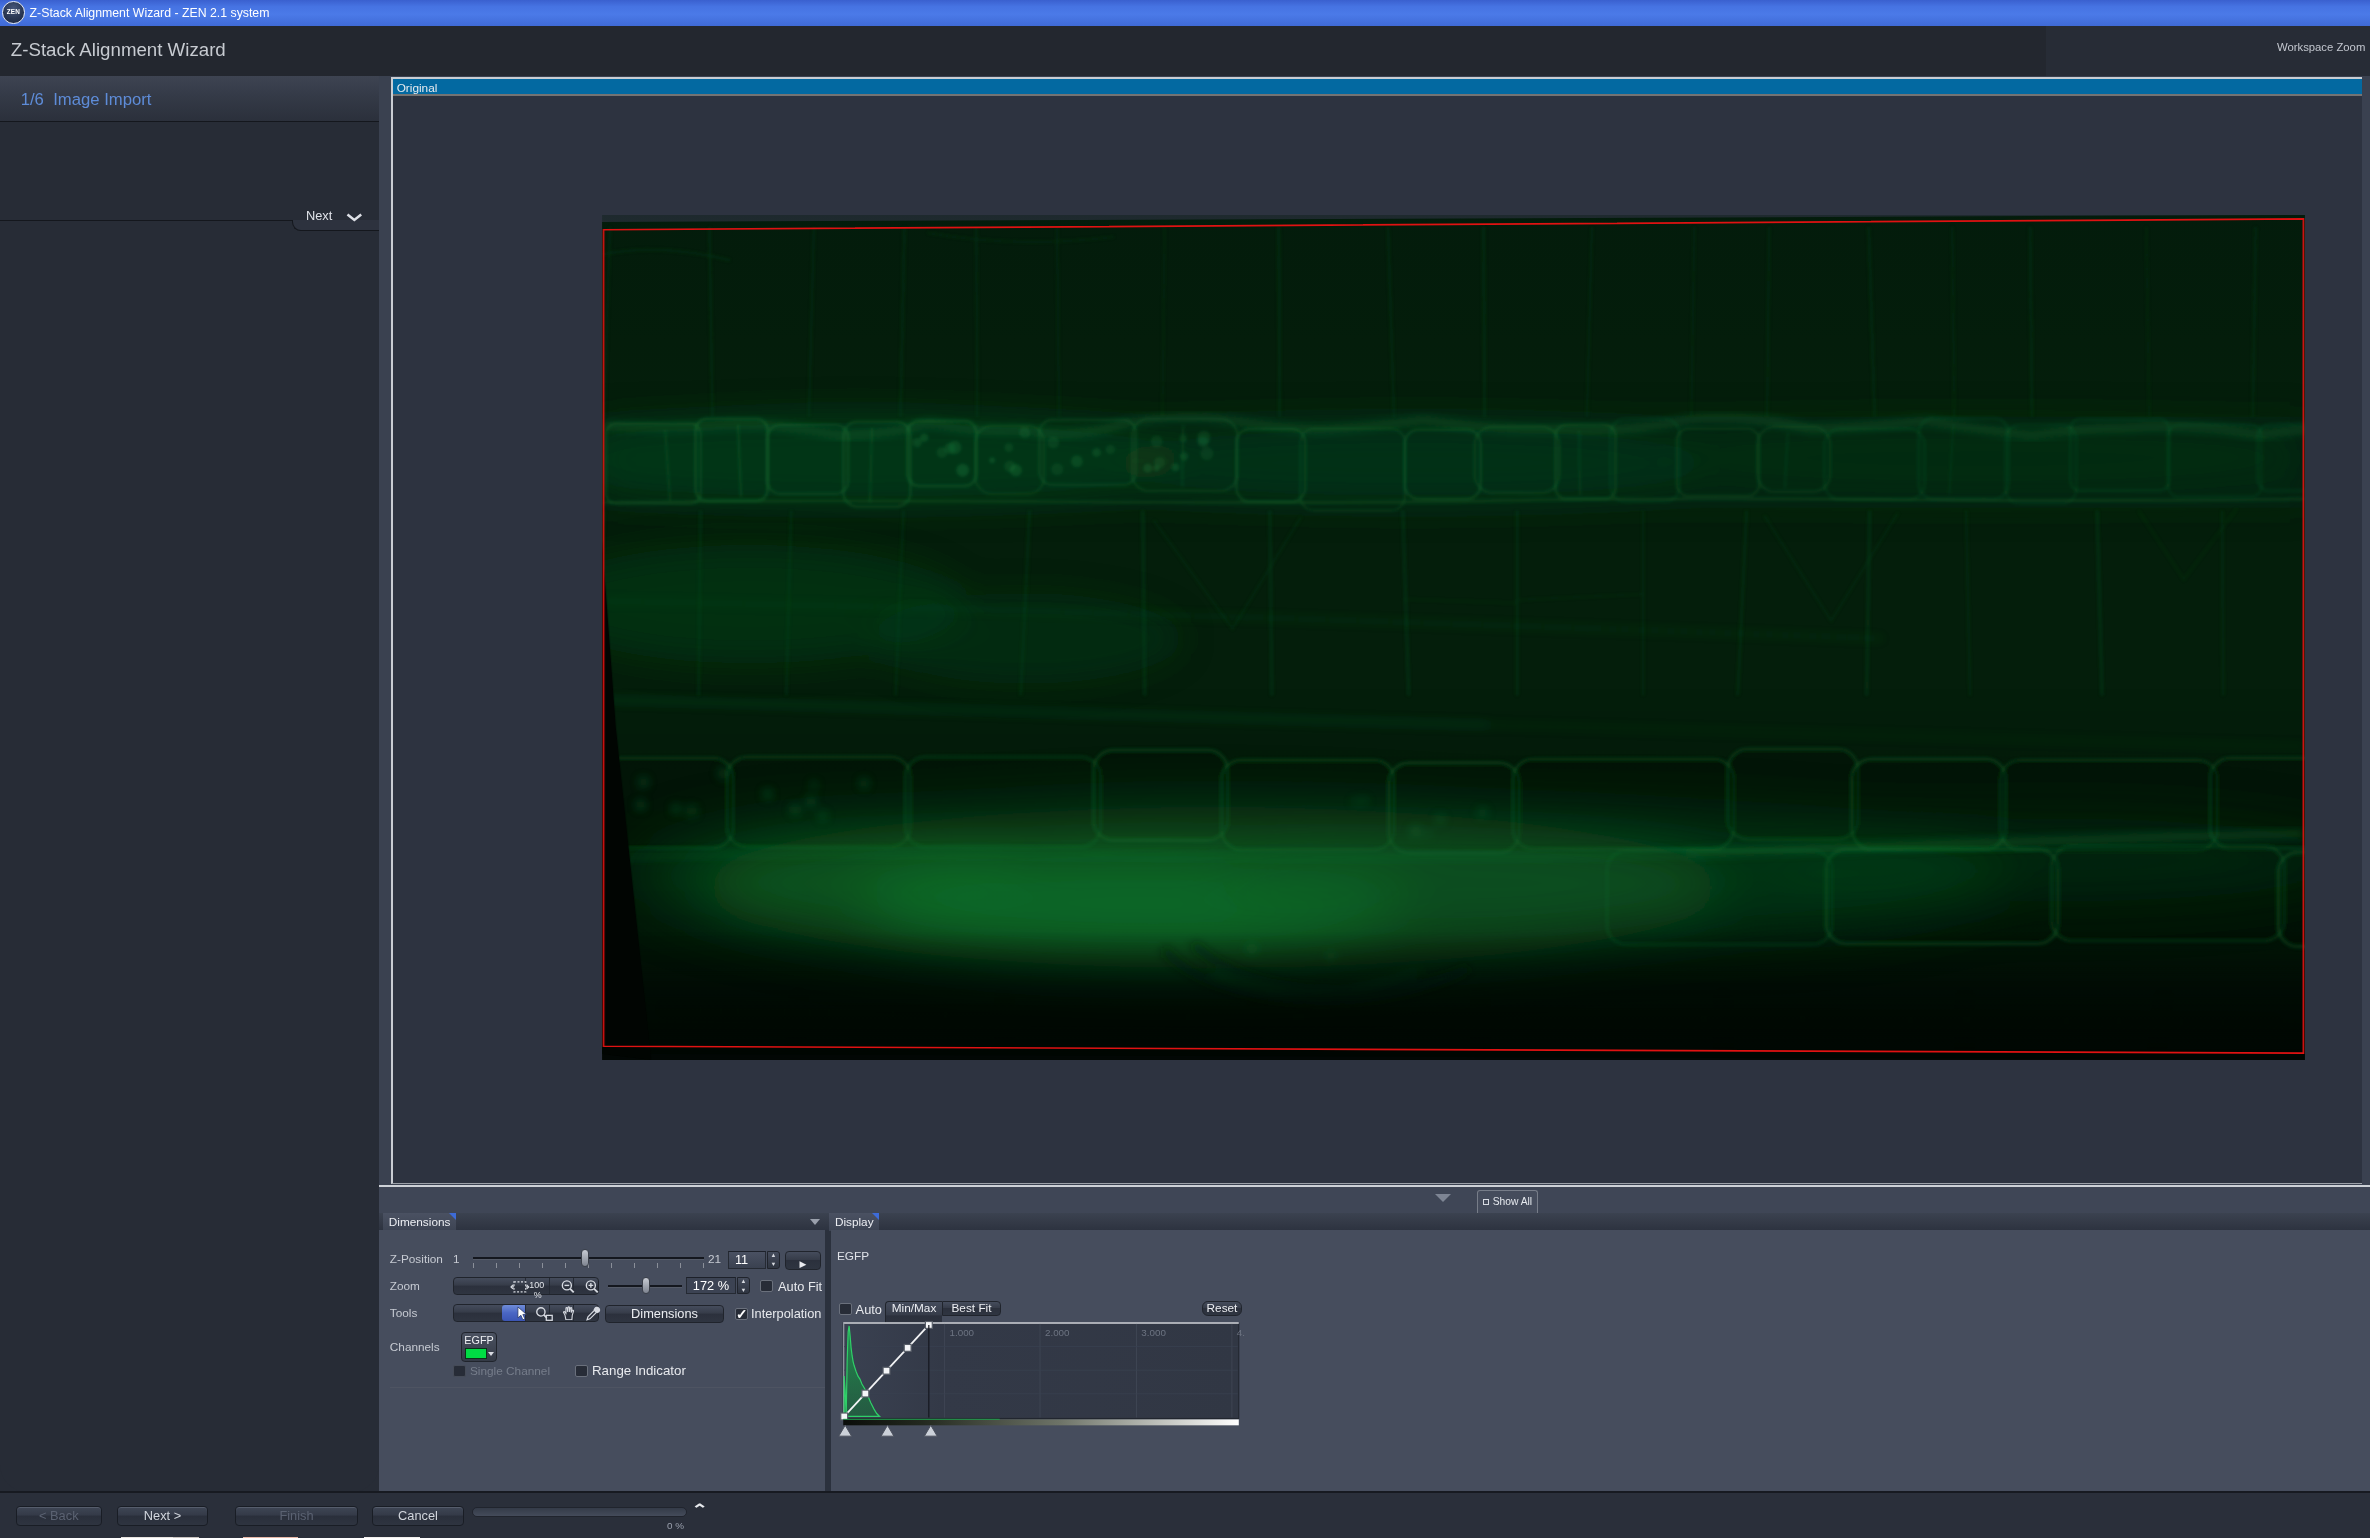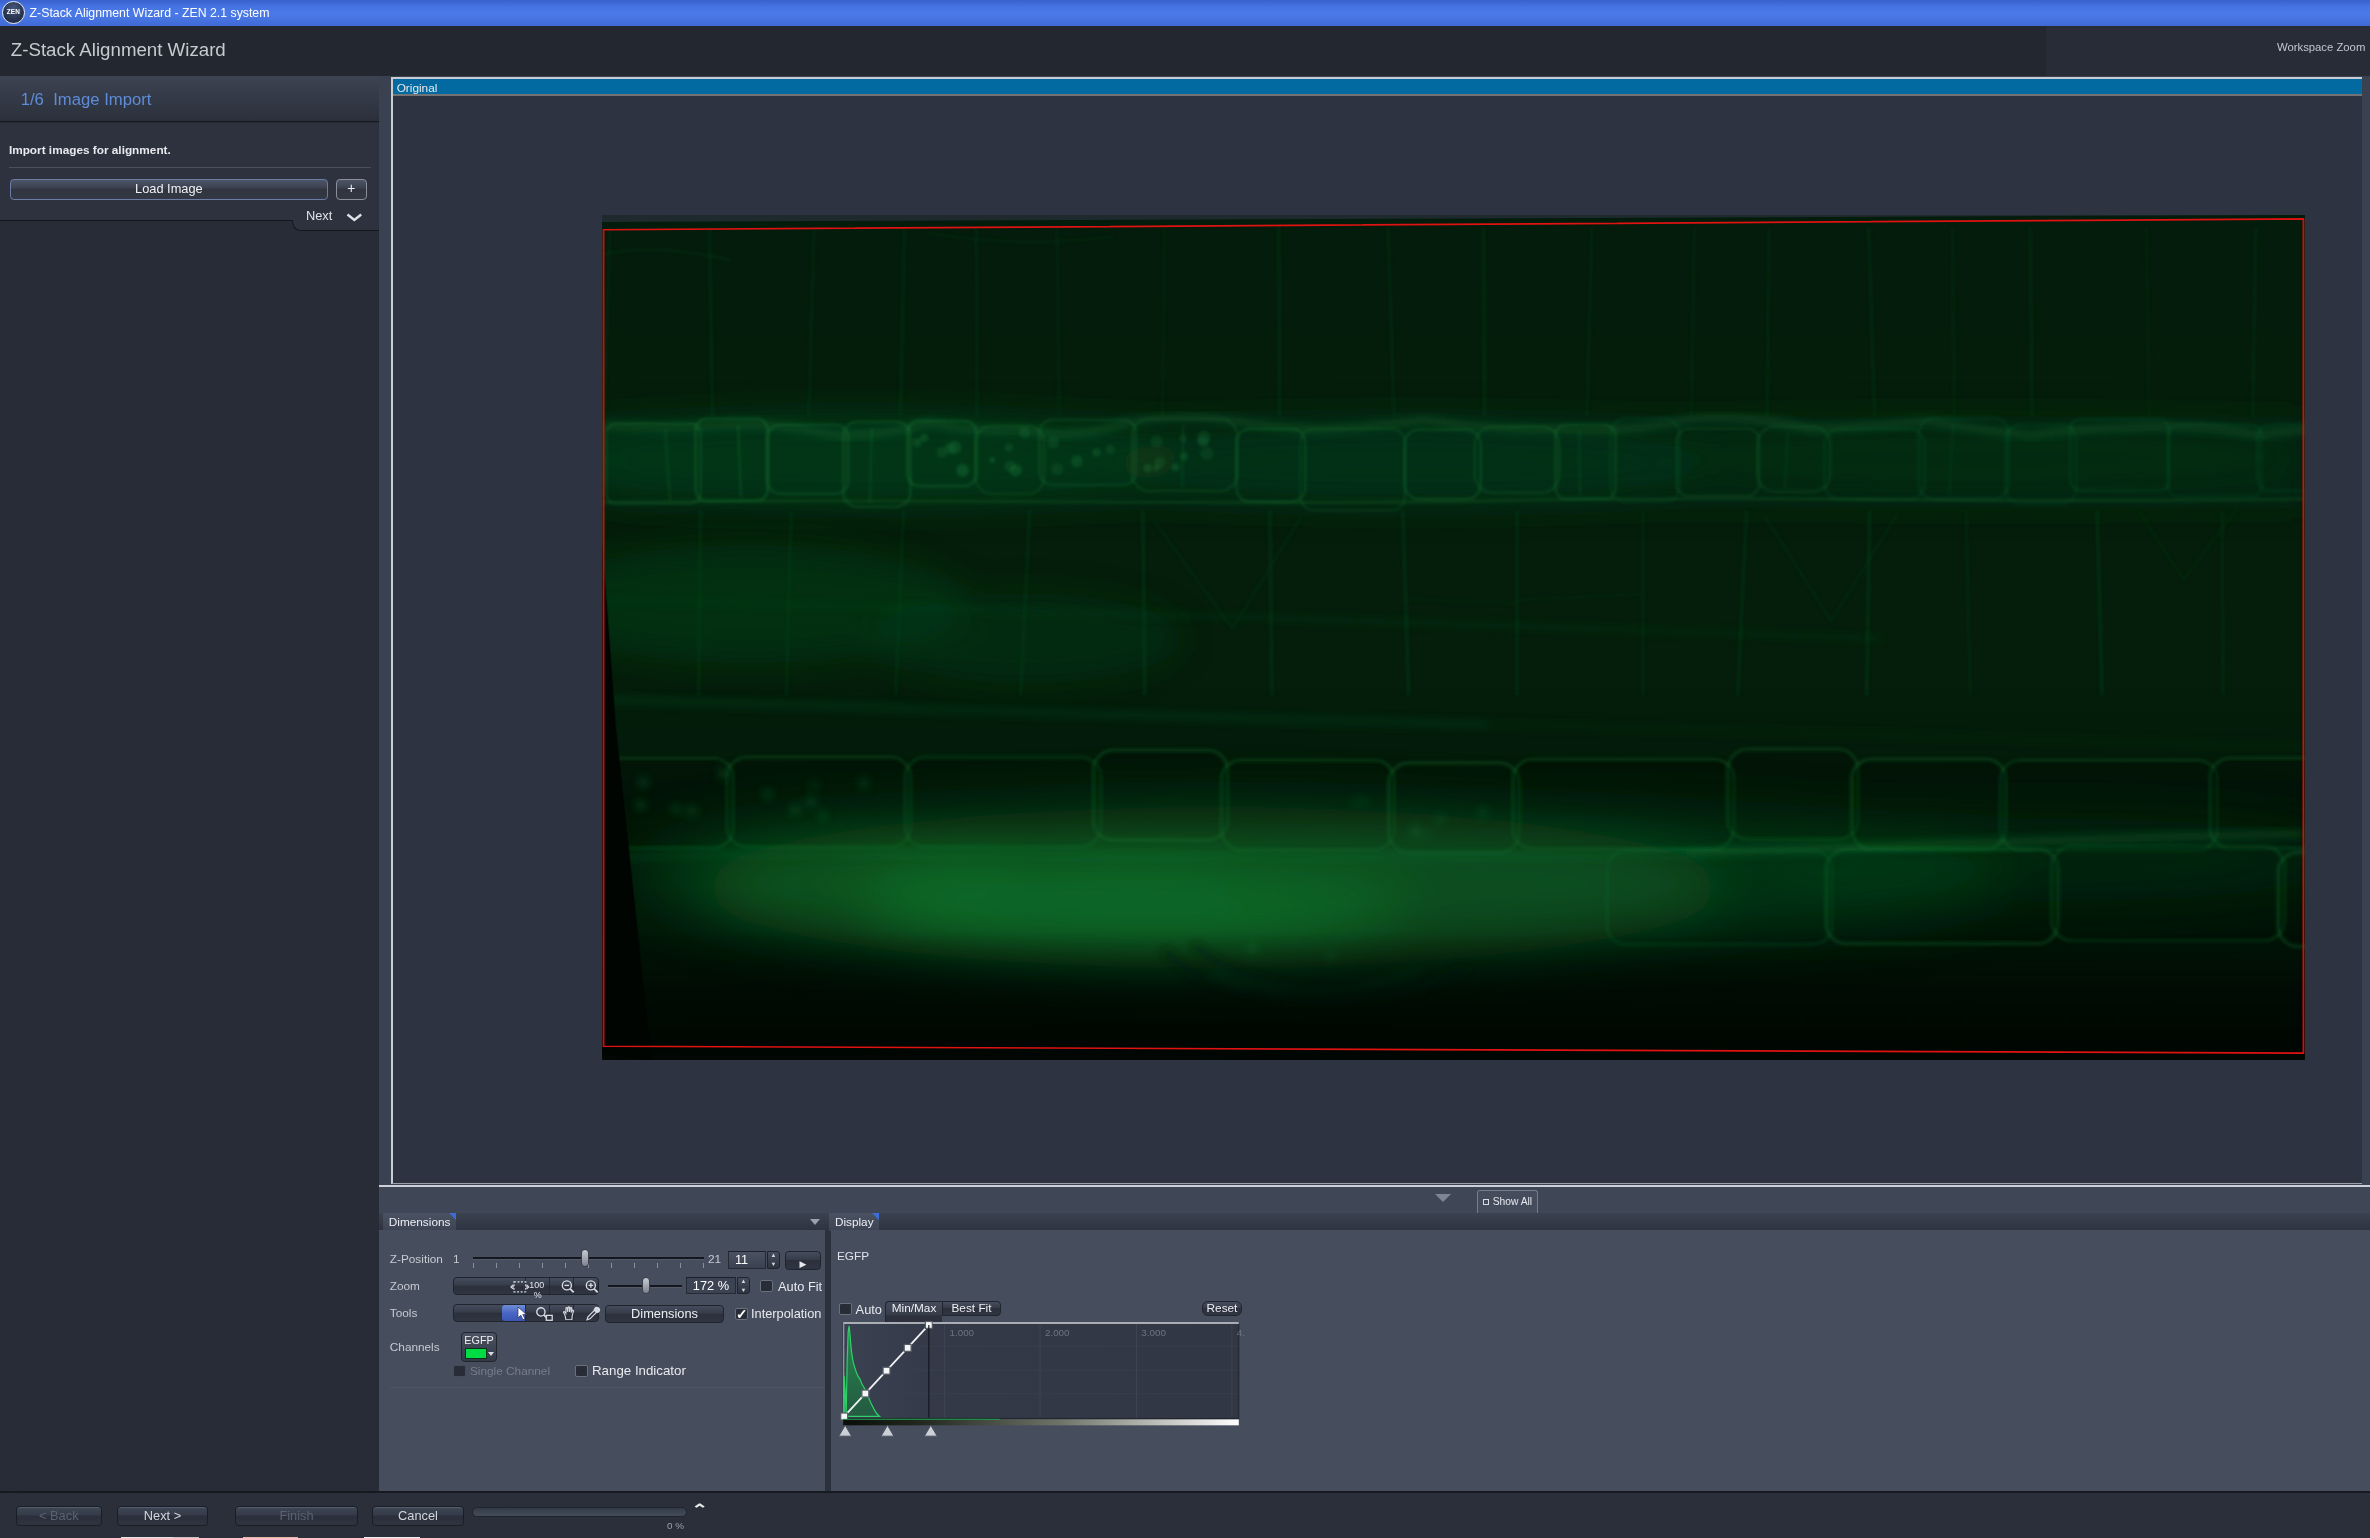--- a/index.html
+++ b/index.html
@@ -130,26 +130,20 @@
 </div>
 <div class="abs" id="appheader">
   <div class="abs" id="apptitle">Z-Stack Alignment Wizard</div>
   <div class="abs" id="wszoom">Workspace Zoom</div>
 </div>
 
 <div class="abs" id="leftpanel">
   <div class="abs" id="wizhead">
       <span>1/6&nbsp;&nbsp;Image Import</span>
     </div>
-  <div class="abs" id="wizbody">
-    <div class="abs" id="importtext">Import images for alignment.</div>
-    <div class="abs" id="sepline1"></div>
-    <div class="abs zbtn" id="loadimg">Load Image</div>
-    <div class="abs zbtn" id="plusbtn">+</div>
-  </div>
   <div class="abs" id="nexttabline"></div>
   <div class="abs" id="nexttab"></div>
   <div class="abs" id="nextlbl">Next</div>
   <svg class="abs" id="nextchev" width="16.7" height="8.9" viewBox="0 0 17 9">
       <path d="M1.5,1.5 L8.5,7 L15.5,1.5" fill="none" stroke="#dde0e6" stroke-width="2.6"></path>
     </svg>
 </div>
 
 <div class="abs" id="workspace">
   <div class="abs" id="origpanel">

